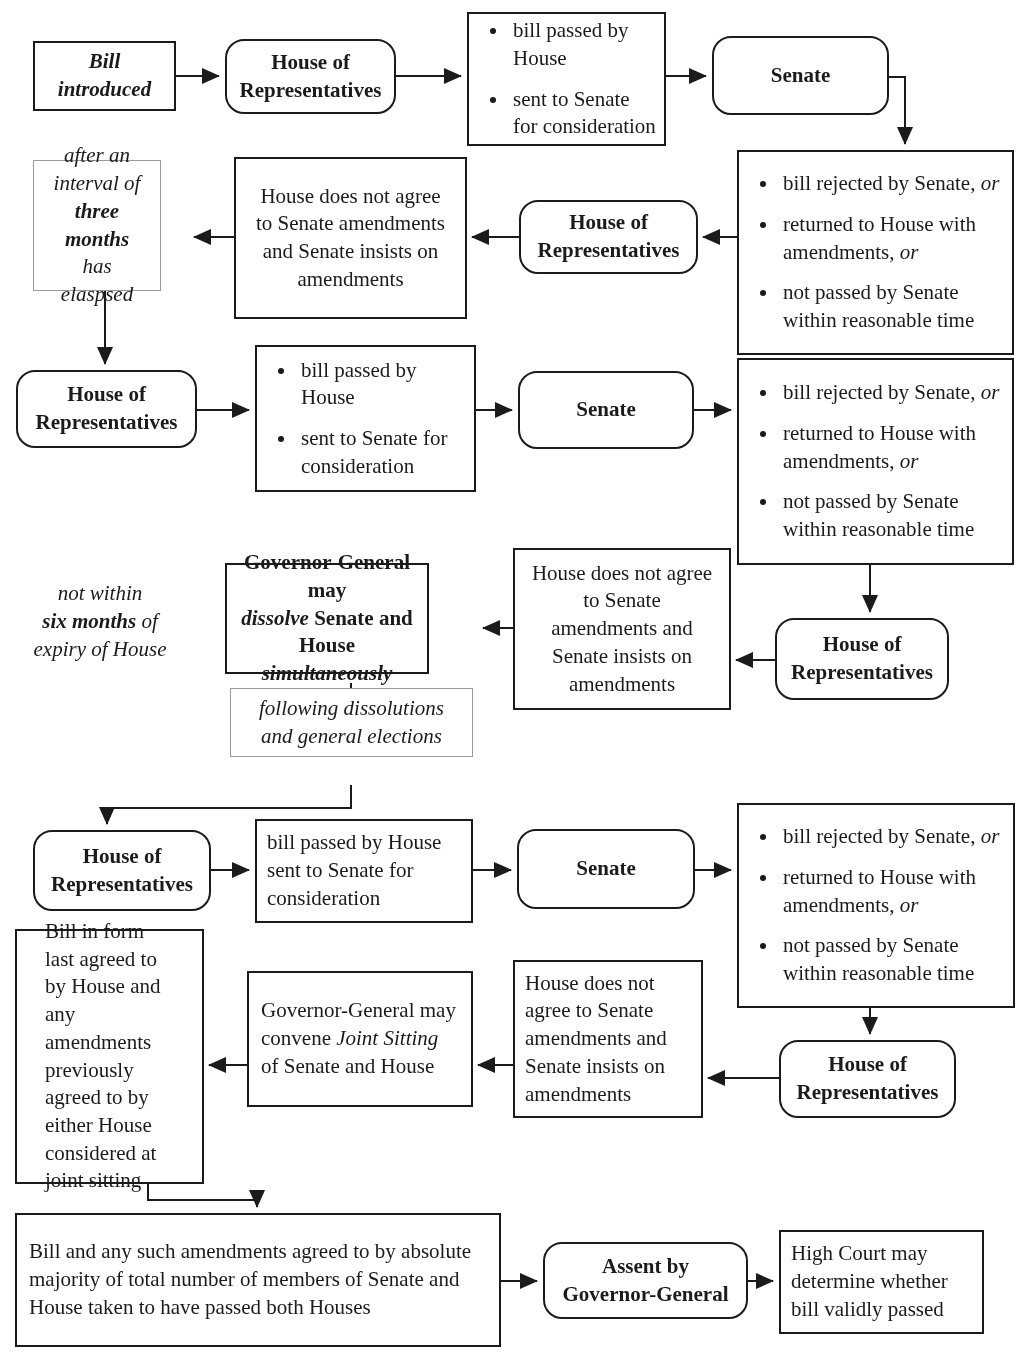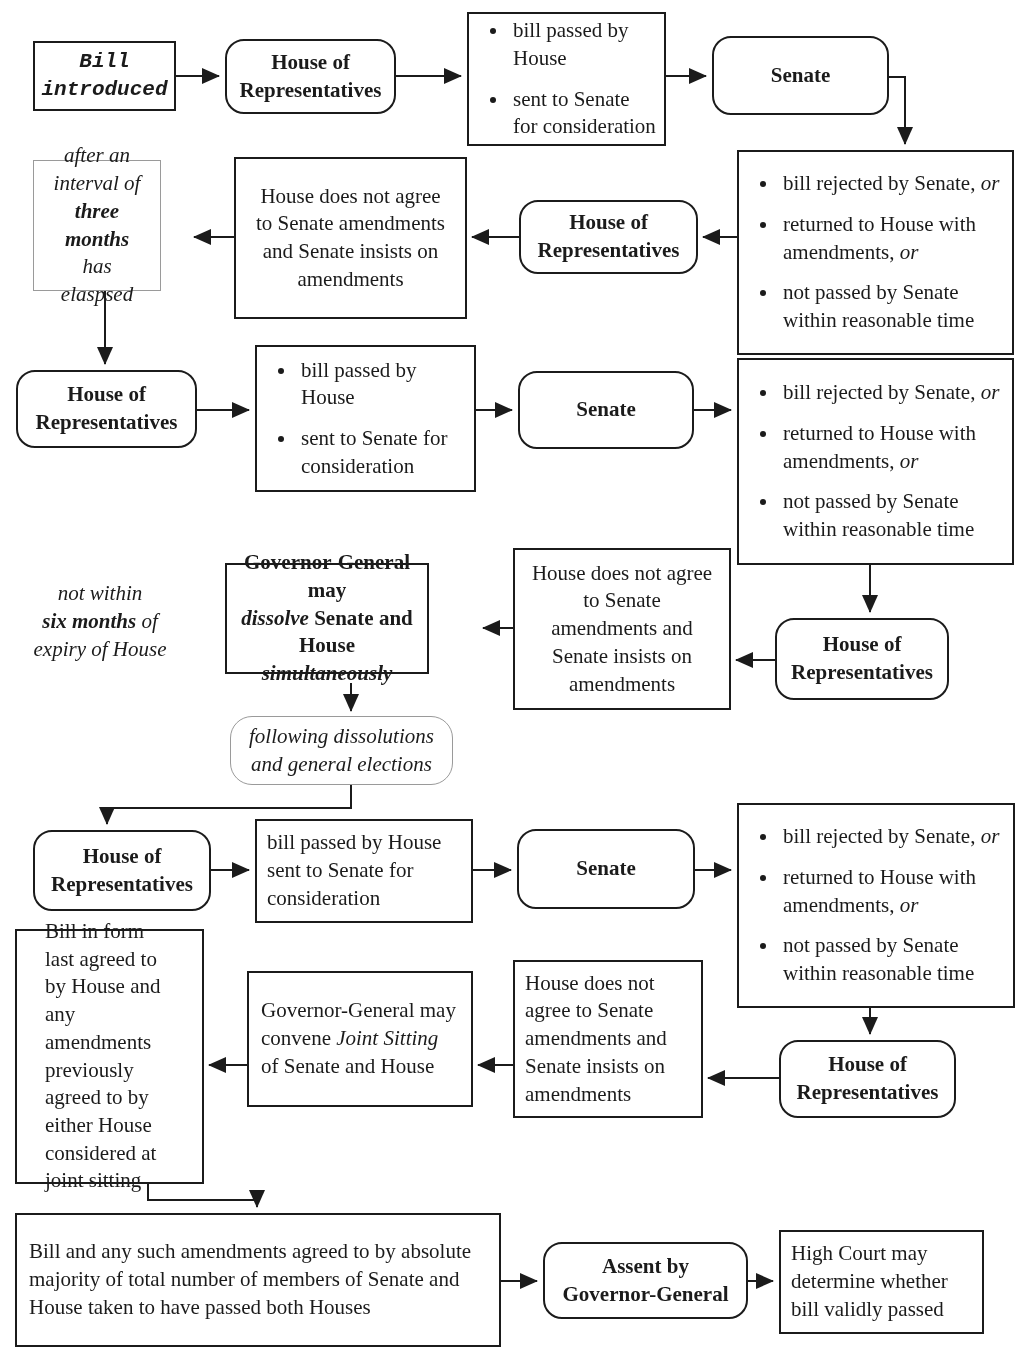--- a/index.html
+++ b/index.html
@@ -78,21 +78,21 @@
     <line x1="695" y1="870" x2="731" y2="870" marker-end="url(#ah)"></line>
     <line x1="870" y1="1008" x2="870" y2="1034" marker-end="url(#ah)"></line>
     <line x1="779" y1="1078" x2="708" y2="1078" marker-end="url(#ah)"></line>
     <line x1="513" y1="1065" x2="478" y2="1065" marker-end="url(#ah)"></line>
     <line x1="247" y1="1065" x2="209" y2="1065" marker-end="url(#ah)"></line>
     <polyline points="148,1184 148,1200 257,1200 257,1207" marker-end="url(#ah)"></polyline>
     <line x1="501" y1="1281" x2="537" y2="1281" marker-end="url(#ah)"></line>
     <line x1="748" y1="1281" x2="773" y2="1281" marker-end="url(#ah)"></line>
   </svg>
 
-  <div class="node rect cc pad" style="left:33px;top:41px;width:143px;height:70px;font-family:Liberation Mono, monospace;">
+  <div class="node rect cc pad" style="left:33px;top:41px;width:143px;height:70px;">
     <div><span class="b i">Bill introduced</span></div>
   </div>
 
   <div class="node rounded cc pad" style="left:225px;top:39px;width:171px;height:75px;">House of Representatives</div>
 
   <div class="node rect cl" style="left:467px;top:12px;width:199px;height:134px;padding:6px 8px;">
     <ul class="bullets">
         <li><span>bill passed by House</span></li>
         <li><span>sent to Senate for consideration</span></li>
       </ul>
@@ -140,21 +140,21 @@
   <div class="node rect cc padw" style="left:513px;top:548px;width:218px;height:162px;">House does not agree to Senate amendments and Senate insists on amendments</div>
 
   <div class="node rect cc pad" style="left:225px;top:563px;width:204px;height:111px;font-weight:bold;">
     <div><span>Governor-General may</span><br><span class="i">dissolve</span><span> Senate and</span><br><span>House </span><span class="i">simultaneously</span></div>
   </div>
 
   <div class="node cc" style="left:15px;top:572px;width:170px;height:100px;">
     <div><span class="i">not within</span><br><span class="b i">six months</span><span class="i"> of</span><br><span class="i">expiry of House</span></div>
   </div>
 
-  <div class="node soft cc pad" style="left:230px;top:716px;width:223px;height:69px;border-radius:22px;">
+  <div class="node soft cc pad" style="left:230px;top:688px;width:243px;height:69px;">
     <div><span class="i">following dissolutions</span><br><span class="i">and general elections</span></div>
   </div>
 
   <div class="node rounded cc pad" style="left:33px;top:830px;width:178px;height:81px;">House of Representatives</div>
 
   <div class="node rect cl" style="left:255px;top:819px;width:218px;height:104px;padding:6px 10px;">bill passed by House sent to Senate for consideration</div>
 
   <div class="node rounded cc pad" style="left:517px;top:829px;width:178px;height:80px;">Senate</div>
 
   <div class="node rect cl" style="left:737px;top:803px;width:278px;height:205px;padding:6px 8px;">

